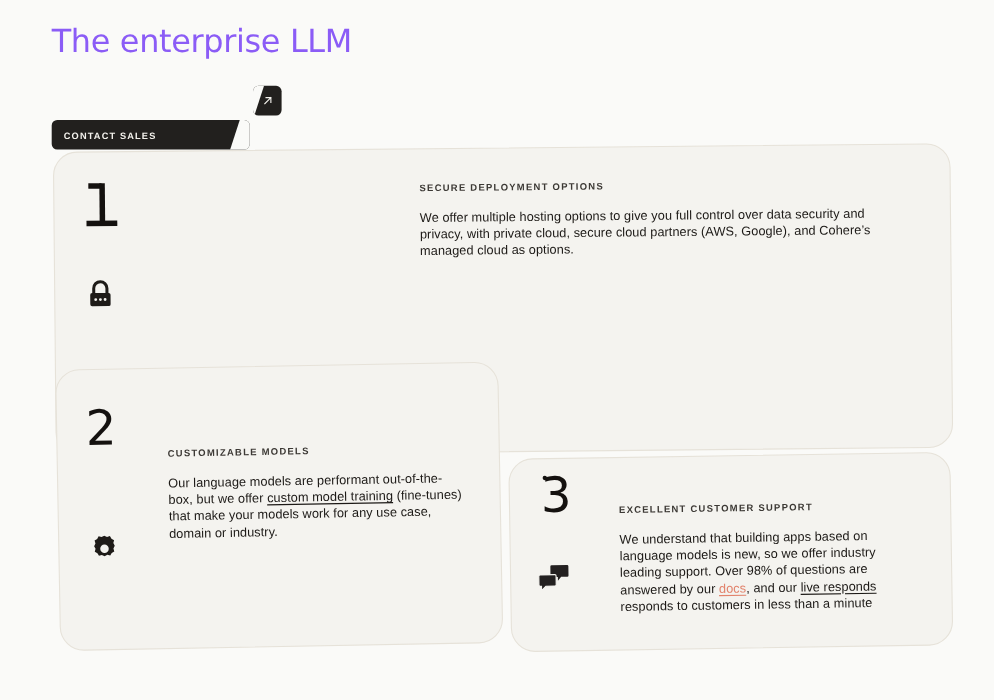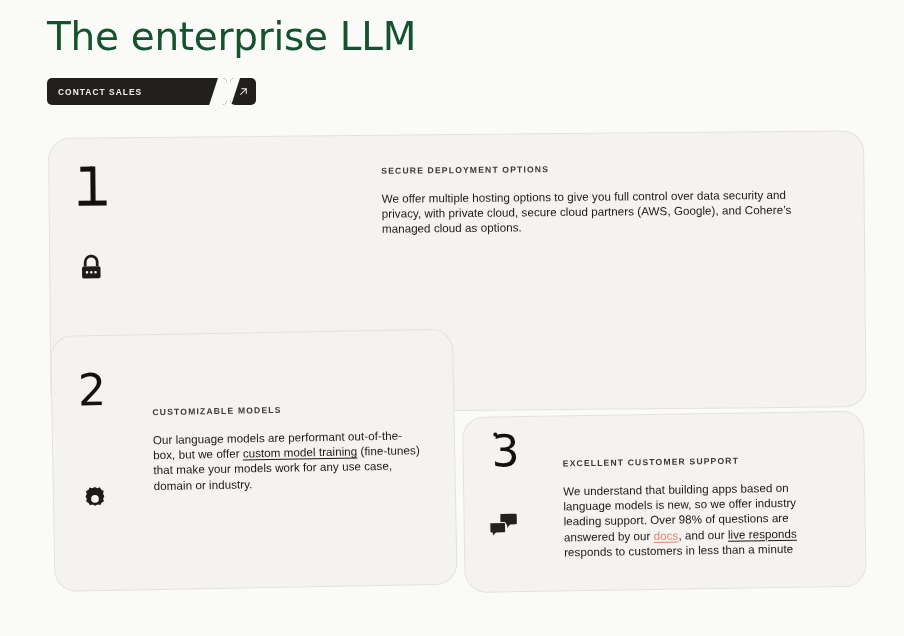--- a/index.html
+++ b/index.html
@@ -22,25 +22,25 @@
     width: 904px;
     height: 636px;
   }
 
   
   .page-title {
     position: absolute;
     left: 47px;
     top: 14px;
     font-family: "DejaVu Sans", sans-serif;
-    font-size: 39px;
+    font-size: 29px;
     line-height: 46px;
     font-weight: 400;
     letter-spacing: -0.3px;
-    color: #14532d;
+    color: #8b5cf6;
     white-space: nowrap;
   }
 
   
   .cta-wrap {
     position: absolute;
     left: 47px;
     top: 78px;
     height: 27px;
     display: flex;
@@ -50,20 +50,21 @@
     width: 180px;
     height: 27px;
     background: #22201E;
     border-radius: 5px;
     display: flex;
     align-items: center;
     padding-left: 11px;
     position: relative;
     overflow: hidden;
     cursor: pointer;
+    margin-top: 31px;
   }
   .cta-main::after {
     content: "";
     position: absolute;
     right: -9px;
     top: -6px;
     width: 22px;
     height: 40px;
     background: #FAFAF8;
     transform: rotate(18deg);

